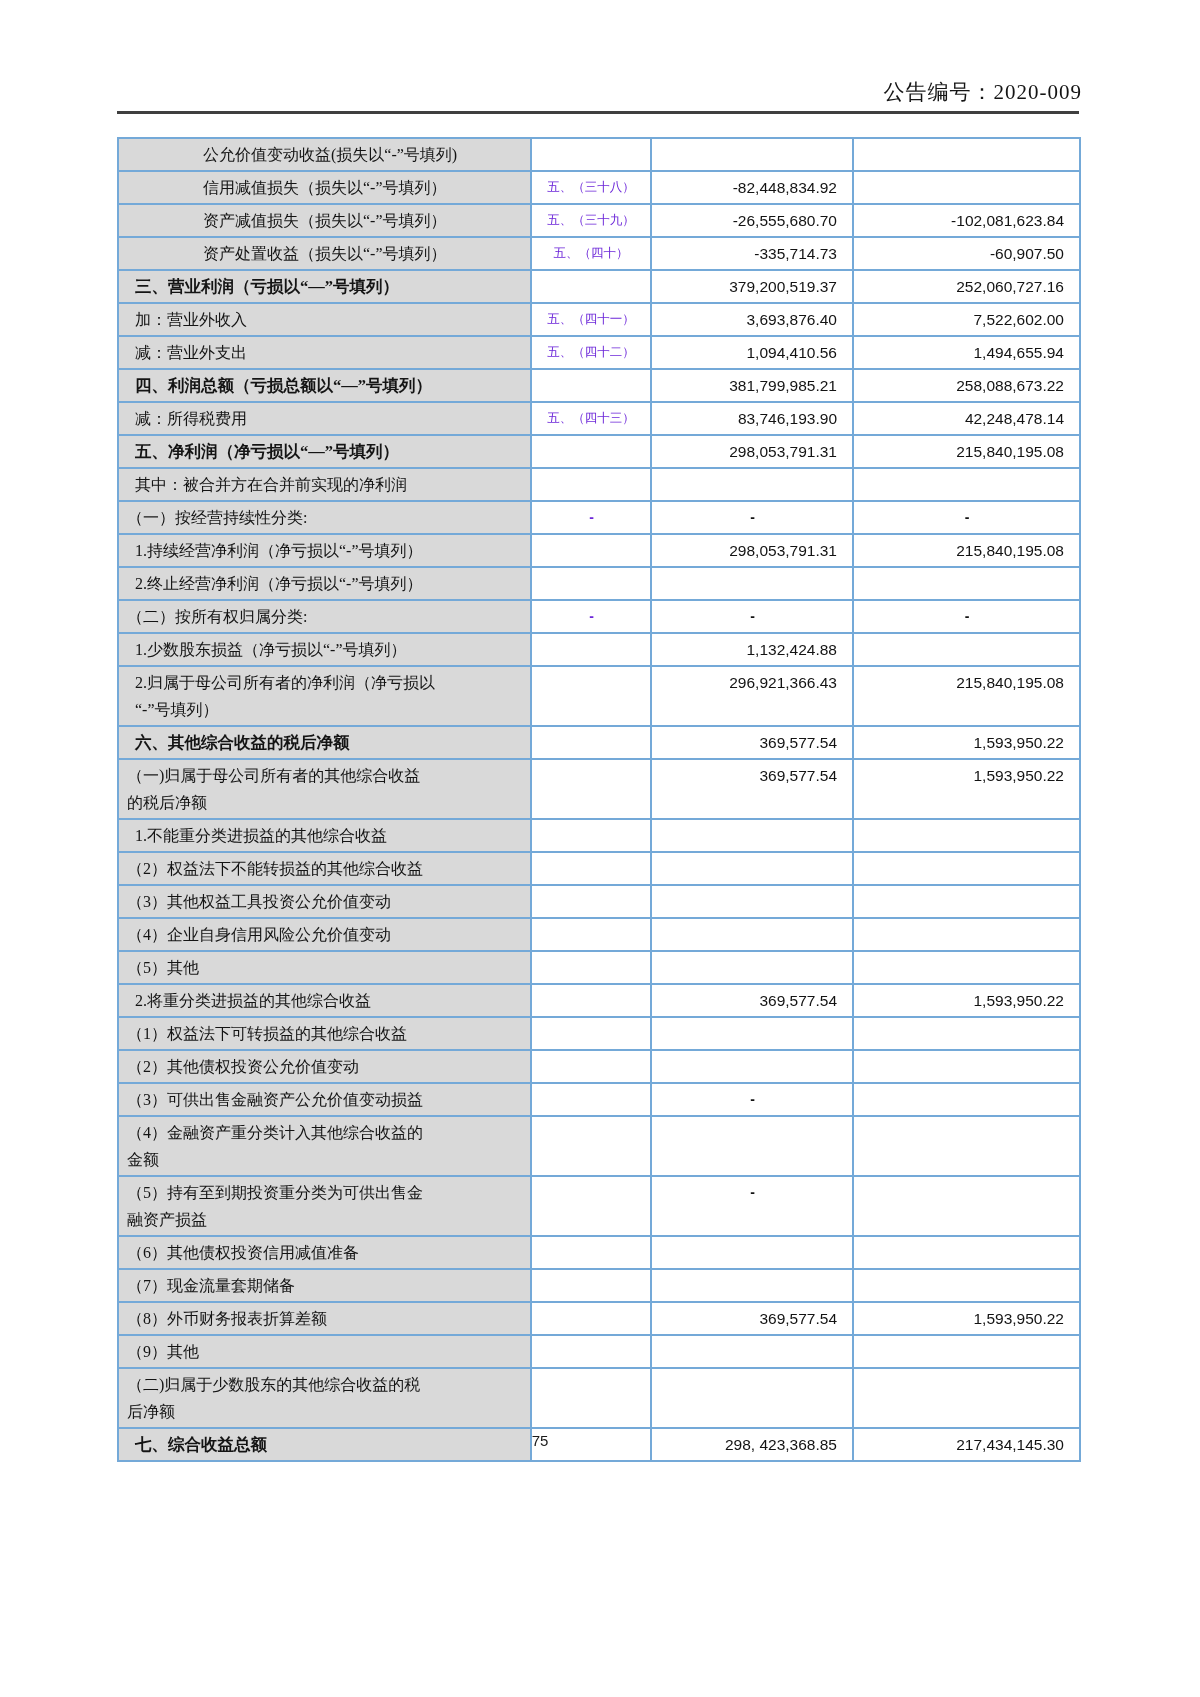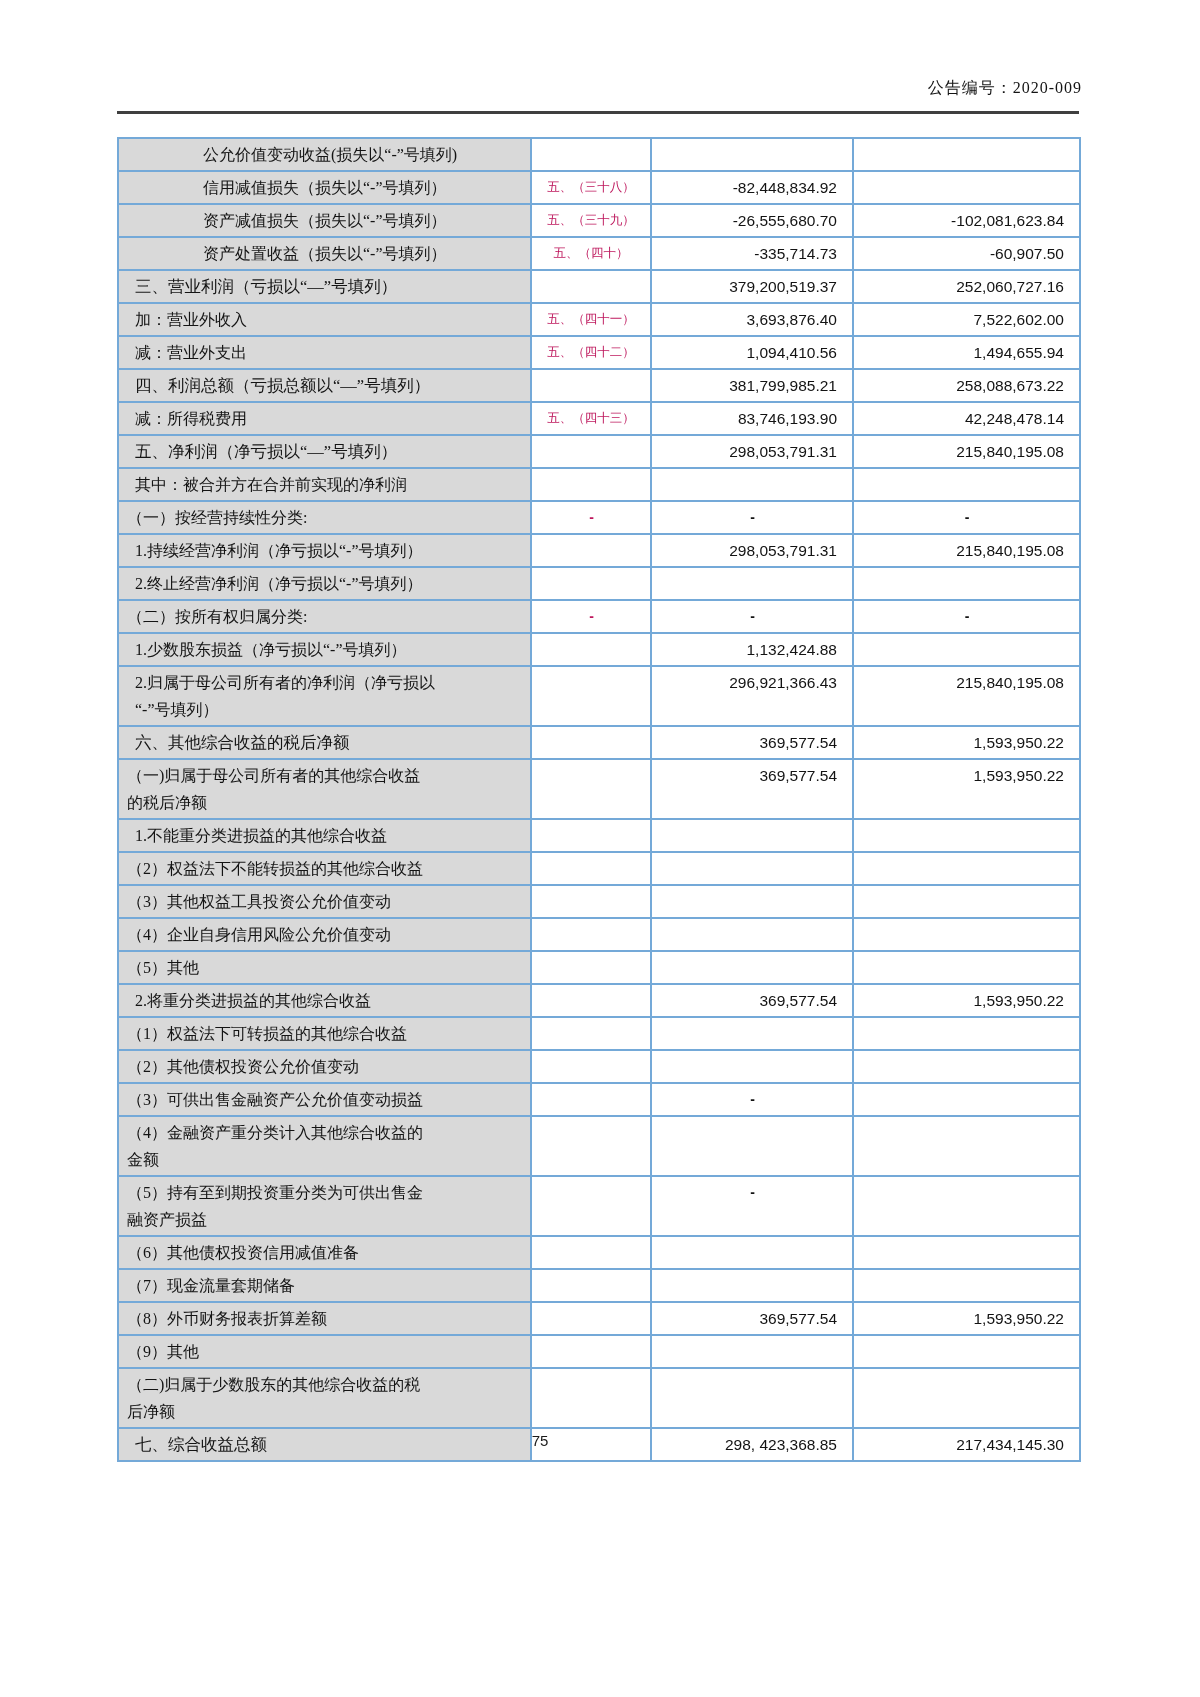--- a/index.html
+++ b/index.html
@@ -9,21 +9,21 @@
     height: 1697px;
     background: #ffffff;
     font-family: "Liberation Serif", "DejaVu Serif", serif;
     color: #141414;
     overflow: hidden;
   }
   .header-no {
     position: absolute;
     top: 78px;
     right: 118px;
-    font-size: 16px;
+    font-size: 21px;
     letter-spacing: 1px;
     white-space: nowrap;
   }
   .header-rule {
     position: absolute;
     top: 111px;
     left: 117px;
     width: 962px;
     height: 2.5px;
     background: var(--header-rule, #3f3f3f);
@@ -45,26 +45,26 @@
   .c-label {
     background: var(--label-fill, #d9d9d9);
     font-size: 16px;
     line-height: 27px;
     padding-left: 16px;
     padding-right: 4px;
     white-space: pre-wrap;
   }
   .c-label.indent-1 { padding-left: 8px; }
   .c-label.indent-2 { padding-left: 84px; }
-  tr.bold .c-label { font-weight: 400; font-size: 16.5px; }
+  tr.bold .c-label { font-weight: 700; font-size: 16.5px; }
   .c-note {
     font-size: 12.5px;
     line-height: 27px;
     text-align: center;
-    color: #be185d;
+    color: #6d28d9;
   }
   .c-num {
     font-family: "Liberation Sans", "DejaVu Sans", sans-serif;
     font-size: 15.5px;
     line-height: 27px;
     text-align: right;
     padding-right: 15px;
     color: #131313;
   }
   .c-num.dash, .c-note.dash {

